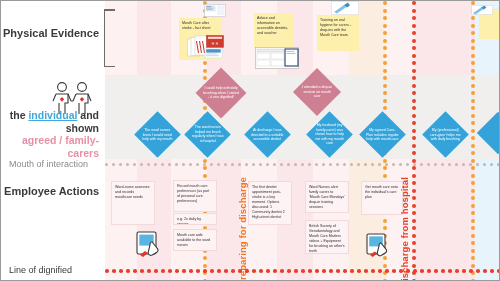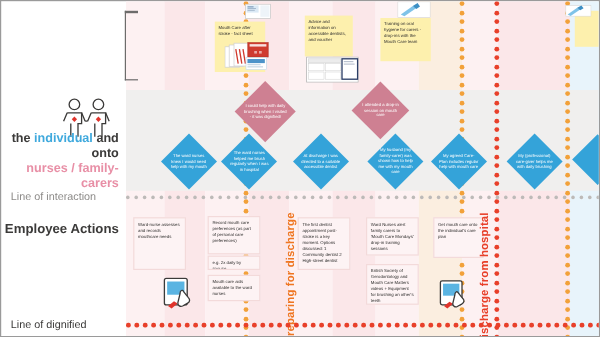--- a/index.html
+++ b/index.html
@@ -38,21 +38,21 @@
   .vdots.red i{background:#e8402a;}
 
   
   .left-labels{position:absolute;left:0;top:0;width:104px;bottom:0;z-index:6;background:transparent;}
   .lbl{
     position:absolute;right:6px;text-align:right;color:#3b3a39;
     font-weight:bold;line-height:1.18;
   }
   .lbl-evidence{top:26px;font-size:11px;width:96px;}
   .lbl-journey{top:96px;width:96px;font-size:10.5px;}
-  .lbl-journey .hl-blue{color:#3fa9dd;}
+  .lbl-journey .hl-blue{color:#3fa9dd;text-decoration:underline;}
   .lbl-journey .hl-pink{color:#e88fa6;}
   .lbl-employee{top:184px;font-size:11px;width:96px;}
   .lbl-tech{top:238px;font-size:11px;width:96px;}
 
   
   .bracket{
     position:absolute;left:103px;top:8px;width:12px;height:58px;
     border-left:1.5px solid #6d6c6b;
   }
   .bracket:before,.bracket:after{
@@ -284,25 +284,26 @@
       <i style="top: 232.5px;"></i>
       <i style="top: 240px;"></i>
       <i style="top: 247.5px;"></i>
       <i style="top: 255px;"></i>
       <i style="top: 262.5px;"></i>
       <i style="top: 270px;"></i>
       <i style="top: 277.5px;"></i>
     </div>
 
   <div class="left-labels">
+    <div class="lbl lbl-evidence">Physical Evidence</div>
 
     <div class="lbl lbl-journey">
       <br>
-      <span>the </span><span class="hl-blue">individual</span><span> and onto</span><br>
-      <span class="hl-pink">nurses / family-carers</span>
+      <span>the </span><span class="hl-blue">individual</span><span> and shown</span><br>
+      <span class="hl-pink">agreed / family-carers</span>
     </div>
 
     <div class="lbl lbl-employee">Employee Actions</div>
   </div>
 
   <div class="bracket"></div>
 
   <div class="couple">
     <svg viewBox="0 0 54 34" width="54" height="34">
       <g fill="none" stroke="#3b3a39" stroke-width="1.1">
@@ -467,21 +468,21 @@
       <i style="left: 336px;"></i>
       <i style="left: 343px;"></i>
       <i style="left: 350px;"></i>
       <i style="left: 357px;"></i>
       <i style="left: 364px;"></i>
       <i style="left: 371px;"></i>
       <i style="left: 378px;"></i>
       <i style="left: 385px;"></i>
       <i style="left: 392px;"></i>
     </div>
-  <div class="hlabel hlabel-interaction" style="right:auto;left:8px;">Line of interaction</div>
+  <div class="hlabel hlabel-interaction" style="right:auto;left:8px;">Mouth of interaction</div>
 
   <div class="note note-pinkish" style="left:110px;top:180px;width:44px;height:44px;">
     <span>Ward-nurse assesses and records mouthcare needs</span>
   </div>
 
   <div class="note note-pinkish" style="left:172px;top:179px;width:44px;height:32px;">
     <span>Record mouth care preferences (as part of personal care preferences)</span>
   </div>
   <div class="note note-pinkish" style="left:172px;top:212px;width:44px;height:12px;">
     <span>e.g. 2x daily by spouse</span>

